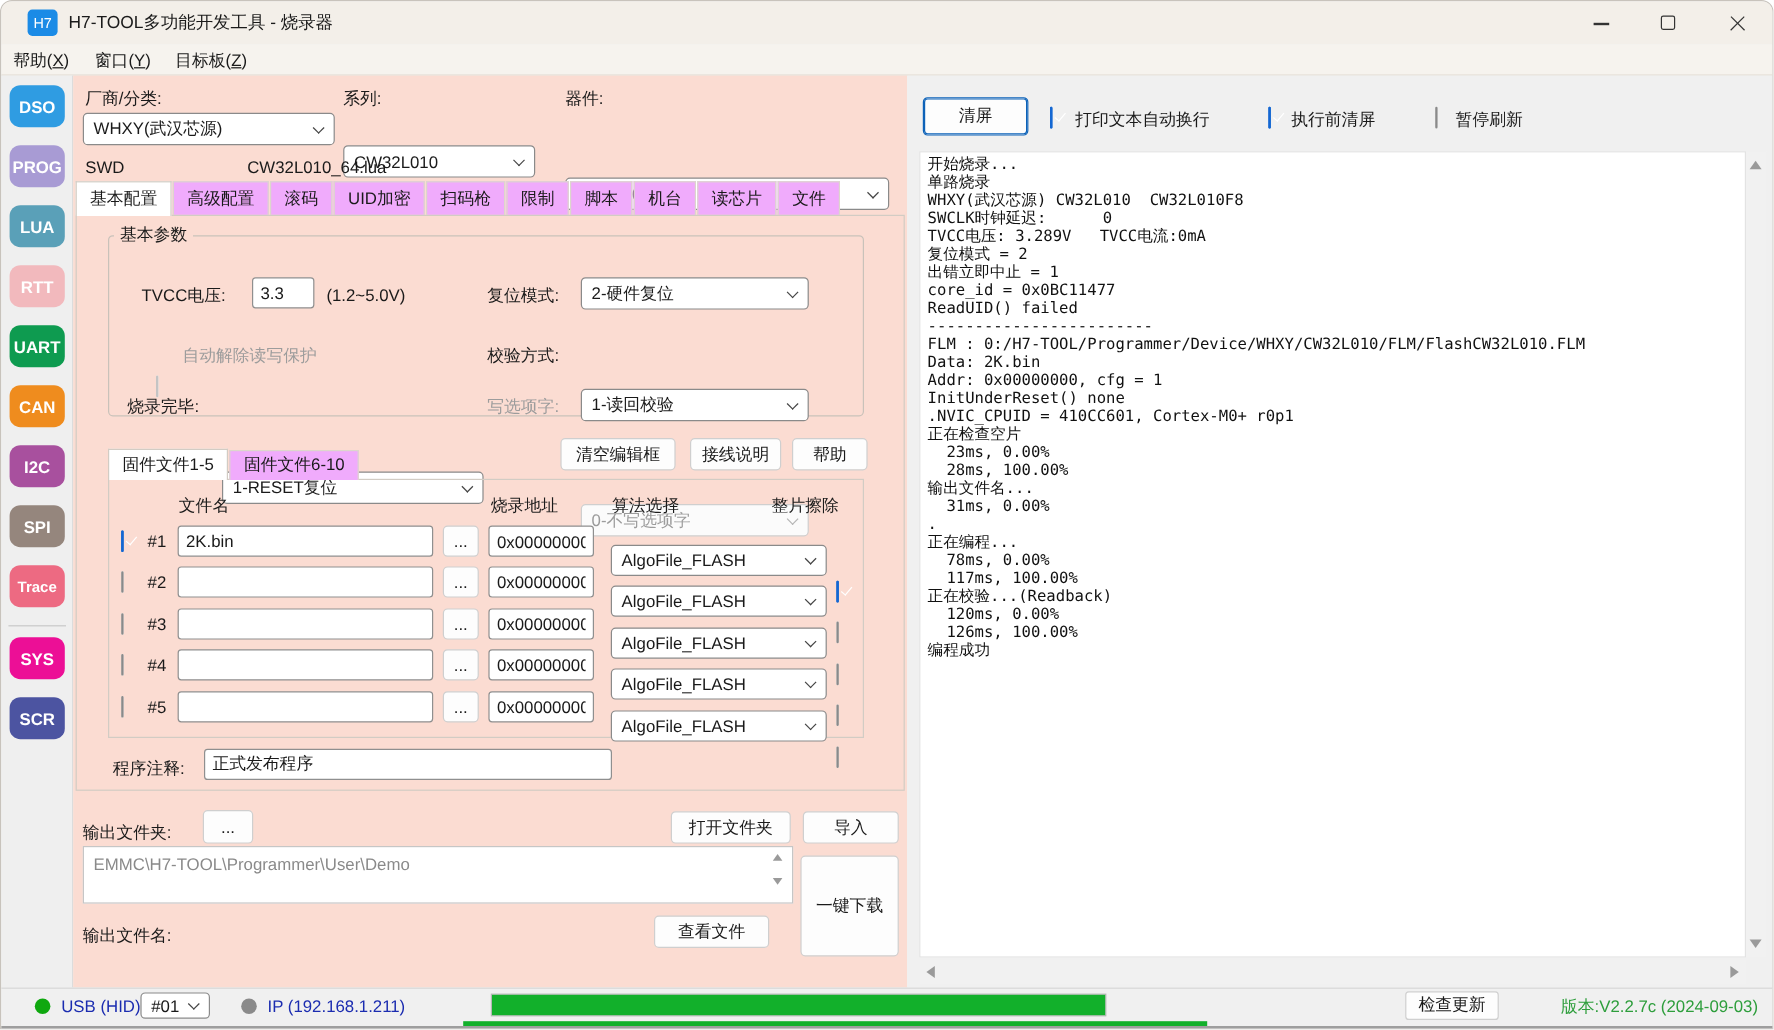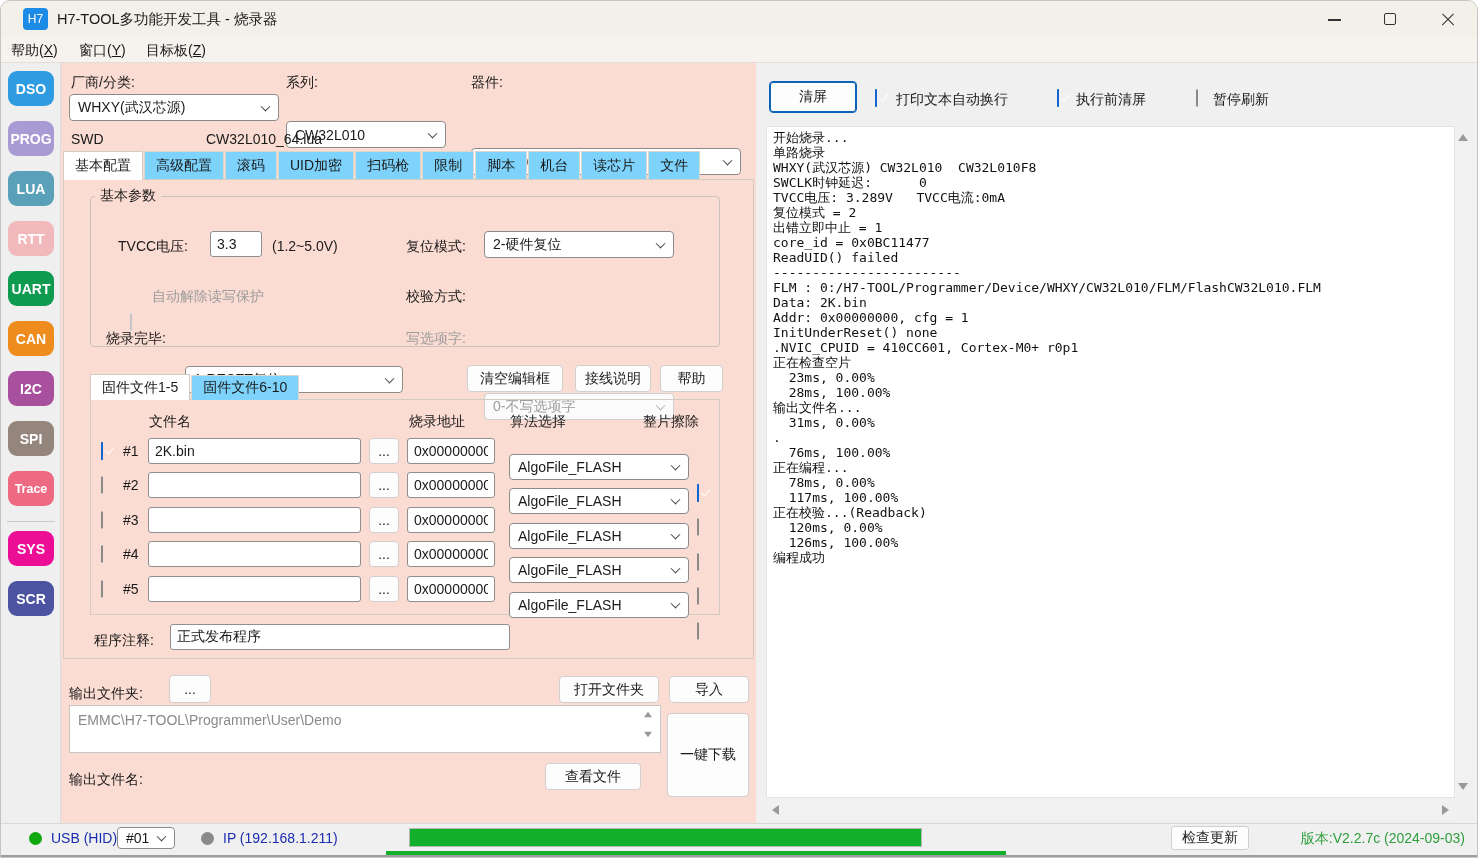--- a/index.html
+++ b/index.html
@@ -13,21 +13,21 @@
 .sel{background:#fff;border:1px solid #8a8a8a;border-radius:4px;display:flex;align-items:center;padding:0 22px 0 8px;position:relative;font-size:14px;white-space:nowrap;overflow:hidden}
 .sel .chev{position:absolute;right:9px;top:50%;width:7px;height:7px;border-right:1.4px solid #444;border-bottom:1.4px solid #444;transform:translateY(-70%) rotate(45deg)}
 .sel.dis{color:#9c9c9c;border-color:#cfcfcf;background:#fbfbfb}
 .sel.dis .chev{border-color:#b4b4b4}
 .txt{background:#fff;border:1px solid #8f8f8f;border-radius:3px;padding:0 6px;font-size:14px;font-family:inherit;color:#1a1a1a}
 .cb{width:16px;height:16px;border:1px solid #8a8a8a;border-radius:3px;background:#fff;position:relative;flex:none}
 .cb.checked{background:#1467d2;border-color:#1467d2}
 .cb.checked::after{content:"";position:absolute;left:5px;top:2px;width:4px;height:8px;border-right:1.7px solid #fff;border-bottom:1.7px solid #fff;transform:rotate(40deg)}
 .cb.dis{border-color:#c4c4c4}
 .dot{border-radius:50%}
-.tab{height:29px;display:flex;align-items:center;padding:0 11px;font-size:14px;background:#7dd3fc;border:1px solid #ddd6cd;border-bottom:none;margin-right:1px;white-space:nowrap}
+.tab{height:29px;display:flex;align-items:center;padding:0 11px;font-size:14px;background:#f0abfc;border:1px solid #ddd6cd;border-bottom:none;margin-right:1px;white-space:nowrap}
 .tab.active{background:#fff;border-color:#d2ccc4;position:relative;z-index:2}
 .side-btn{position:absolute;left:7px;width:46px;height:35px;border-radius:9px;color:#fff;font-weight:bold;font-size:14px;display:flex;align-items:center;justify-content:center}
 .console-line{height:15px;line-height:15px;font-family:"DejaVu Sans Mono","Liberation Mono",monospace;font-size:13px;white-space:pre;color:#111}
 .tri{width:0;height:0}
 .tri.up{border-left:5px solid transparent;border-right:5px solid transparent;border-bottom:7px solid #9a9a9a}
 .tri.down{border-left:5px solid transparent;border-right:5px solid transparent;border-top:7px solid #9a9a9a}
 .tri.left{border-top:5px solid transparent;border-bottom:5px solid transparent;border-right:7px solid #9a9a9a}
 .tri.right{border-top:5px solid transparent;border-bottom:5px solid transparent;border-left:7px solid #9a9a9a}
 fieldset{border:1px solid #c9c2ba;border-radius:4px;position:relative}
 legend{padding:0 5px;margin-left:4px;font-size:14px}
@@ -119,20 +119,24 @@
         <div class="a lbl" style="left:181px;top:33px">(1.2~5.0V)</div>
         <div class="a lbl" style="left:315px;top:33px">复位模式:</div>
         <div class="a sel" style="left:393px;top:26px;width:190px;height:27px">
             <span>2-硬件复位</span>
             <i class="chev"></i>
           </div>
 
         <span class="a cb dis" style="left:39px;top:82px"></span>
         <div class="a lbl" style="left:61px;top:83px;color:#9c9c9c">自动解除读写保护</div>
         <div class="a lbl" style="left:315px;top:83px">校验方式:</div>
+        <div class="a sel" style="left:393px;top:76px;width:190px;height:27px">
+            <span>1-读回校验</span>
+            <i class="chev"></i>
+          </div>
 
         <div class="a lbl" style="left:15px;top:125px">烧录完毕:</div>
         <div class="a sel" style="left:94px;top:118px;width:218px;height:27px">
             <span>1-RESET复位</span>
             <i class="chev"></i>
           </div>
         <div class="a lbl" style="left:315px;top:125px;color:#9c9c9c">写选项字:</div>
         <div class="a sel dis" style="left:393px;top:118px;width:190px;height:27px">
             <span>0-不写选项字</span>
             <i class="chev"></i>
@@ -268,21 +272,20 @@
       <div class="console-line">Data: 2K.bin</div>
       <div class="console-line">Addr: 0x00000000, cfg = 1</div>
       <div class="console-line">InitUnderReset() none</div>
       <div class="console-line">.NVIC_CPUID = 410CC601, Cortex-M0+ r0p1</div>
       <div class="console-line">正在检查空片</div>
       <div class="console-line">  23ms, 0.00%</div>
       <div class="console-line">  28ms, 100.00%</div>
       <div class="console-line">输出文件名...</div>
       <div class="console-line">  31ms, 0.00%</div>
       <div class="console-line">.</div>
-      <div class="console-line">  76ms, 100.00%</div>
       <div class="console-line">正在编程...</div>
       <div class="console-line">  78ms, 0.00%</div>
       <div class="console-line">  117ms, 100.00%</div>
       <div class="console-line">正在校验...(Readback)</div>
       <div class="console-line">  120ms, 0.00%</div>
       <div class="console-line">  126ms, 100.00%</div>
       <div class="console-line">编程成功</div>
     </div>
 
     

